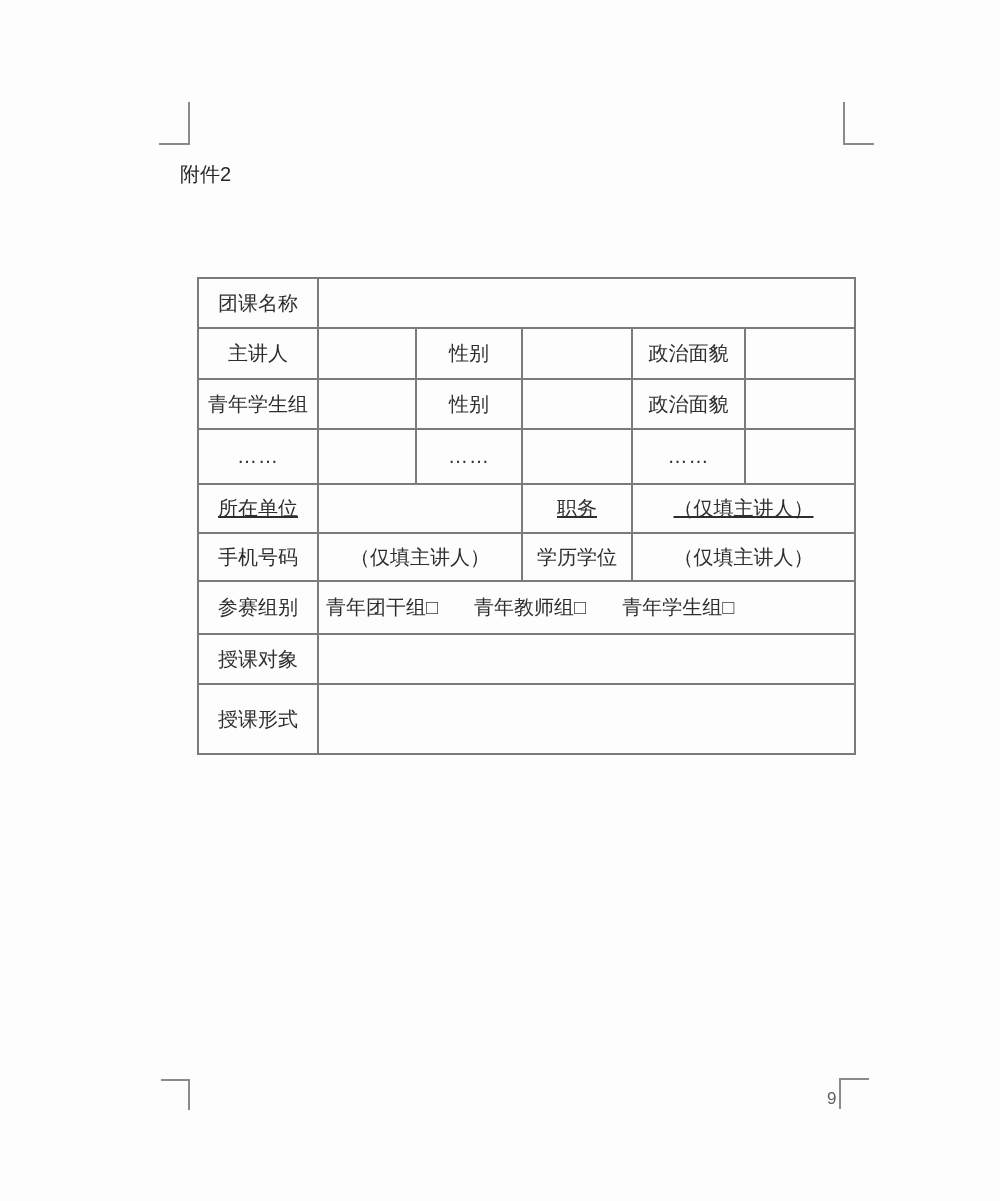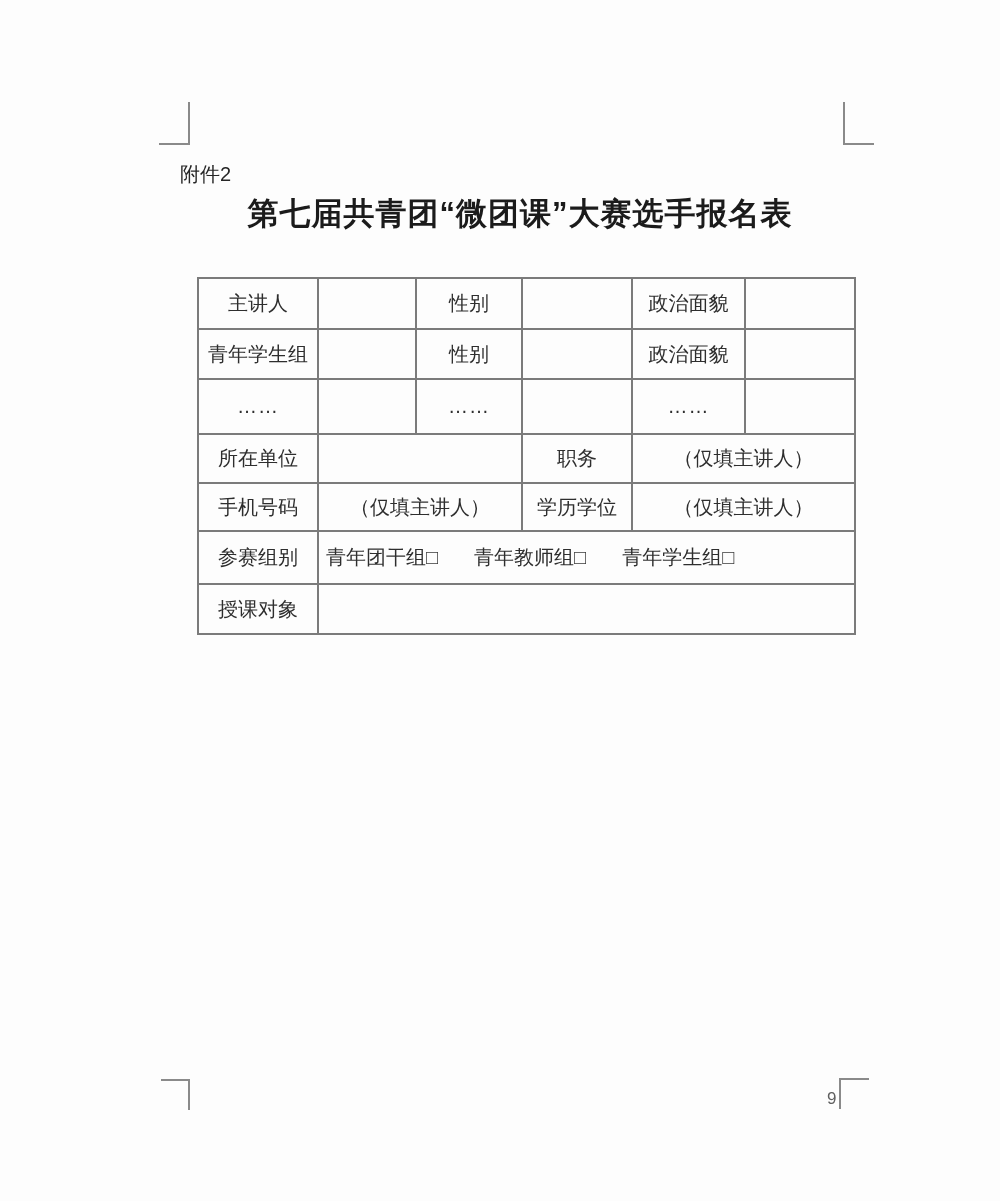--- a/index.html
+++ b/index.html
@@ -60,21 +60,21 @@
     color: #2e2e2e;
     text-align: center;
     vertical-align: middle;
     padding: 0;
     overflow: hidden;
   }
   tr.r1  { height: 50px; }
   tr.r2  { height: 51px; }
   tr.r3  { height: 50px; }
   tr.r4  { height: 55px; }
-  tr.r5  { height: 49px; }
+  tr.r5  { height: 49px; text-decoration: underline; }
   tr.r6  { height: 48px; }
   tr.r7  { height: 53px; }
   tr.r8  { height: 50px; }
   tr.r9  { height: 70px; }
   tr.r10 { height: 298px; }
 
   td.groups-cell { text-align: left; margin-top: 36px; }
   .groups-wrap {
     display: flex;
     align-items: center;
@@ -97,33 +97,36 @@
 <body>
 
 <div class="page">
 
   <div class="crop tl"></div>
   <div class="crop tr"></div>
   <div class="crop bl"></div>
   <div class="crop br"></div>
 
   <div class="attachment">附件2</div>
-  <h1 class="doc-title">第七届共青团“微团课”大赛选手报名表</h1>
 
   <table class="reg">
     <colgroup>
       <col style="width:120px">
       <col style="width:98px">
       <col style="width:106px">
       <col style="width:110px">
       <col style="width:113px">
       <col style="width:110px">
     </colgroup>
 
     <tbody>
+        <tr class="r1">
+      <td>团课名称</td>
+      <td colspan="5"></td>
+    </tr>
 
     <tr class="r2">
       <td>主讲人</td>
       <td></td>
       <td>性别</td>
       <td></td>
       <td>政治面貌</td>
       <td></td>
     </tr>
 
@@ -168,18 +171,22 @@
           <span class="group-option"><span>青年学生组</span><span class="cb">□</span></span>
         </div>
       </td>
     </tr>
 
     <tr class="r8">
       <td>授课对象</td>
       <td colspan="5"></td>
     </tr>
 
+    <tr class="r9">
+      <td>授课形式</td>
+      <td colspan="5"></td>
+    </tr>
 
   </tbody>
     </table>
 
   <div class="pagenum">9</div>
 </div>
 
 </body></html>

